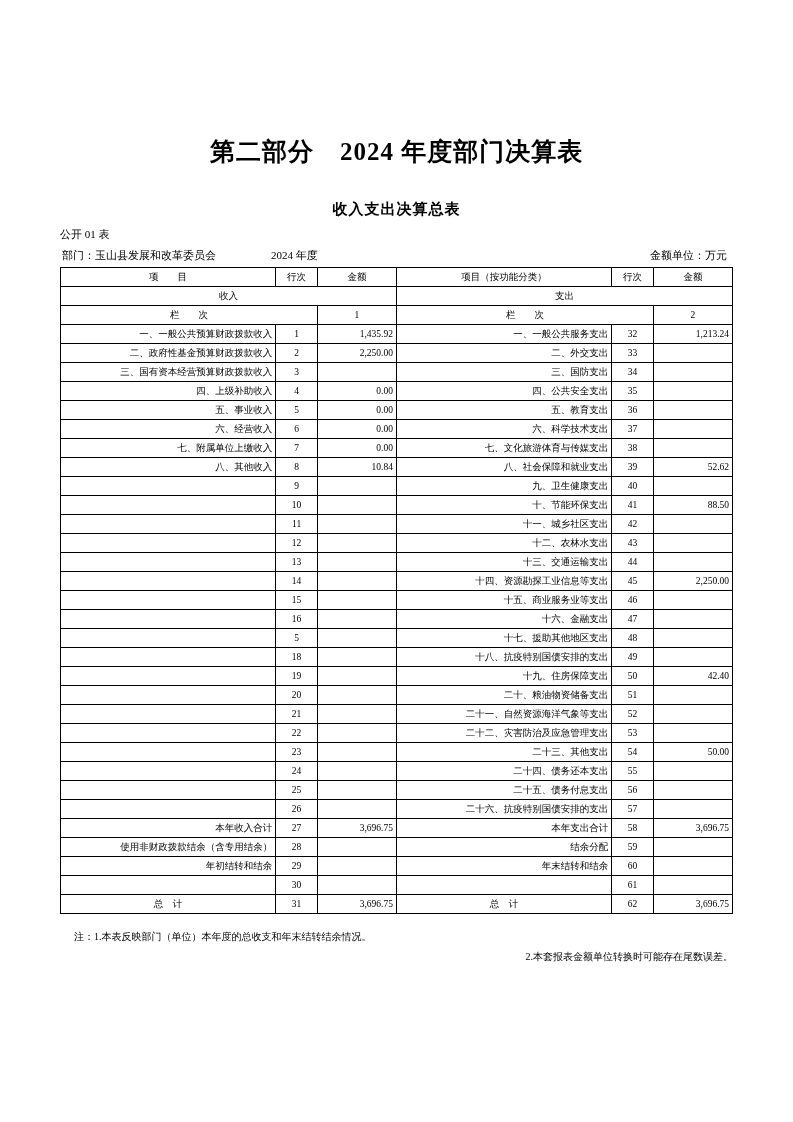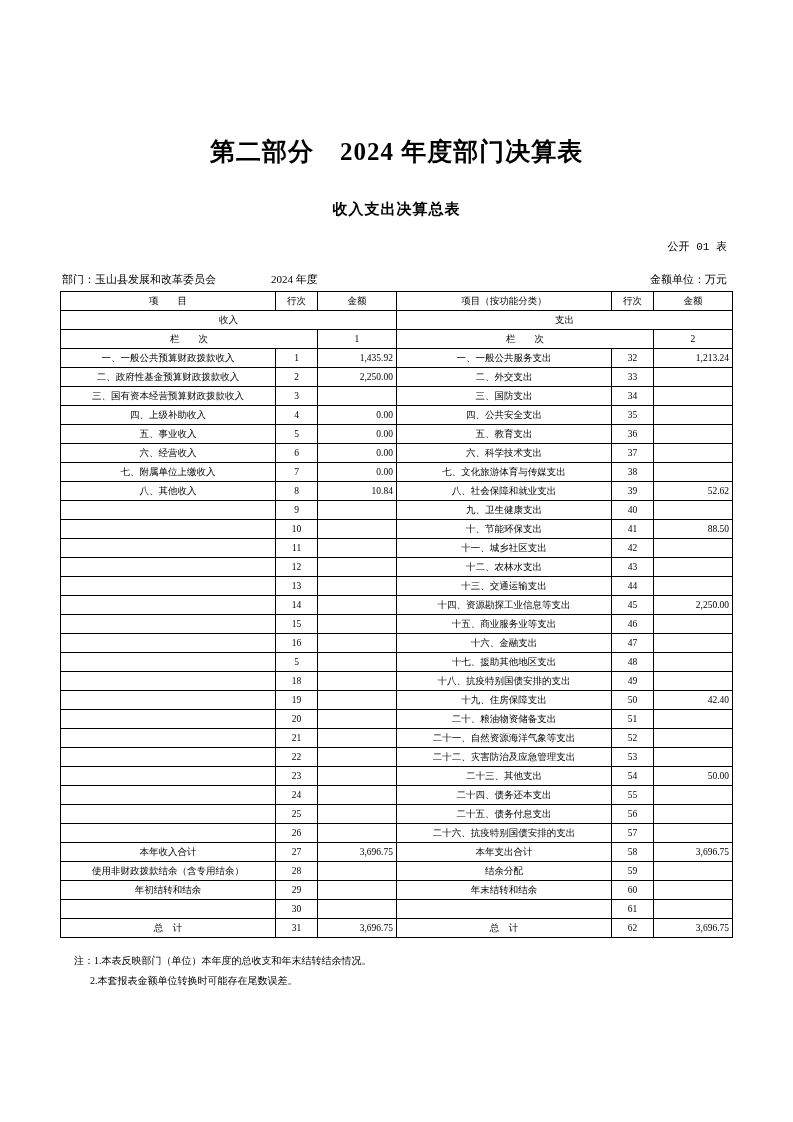--- a/index.html
+++ b/index.html
@@ -31,31 +31,29 @@
     font-family: "Liberation Serif", "DejaVu Serif", serif;
   }
   .doc-subtitle {
     text-align: center;
     font-size: 15px;
     font-weight: bold;
     margin-top: 32px;
     letter-spacing: 1px;
   }
   .form-code {
-    text-align: right;
     font-size: 11px;
-    margin-top: 20px;
+    margin-top: 8px;
     padding-right: 6px;
-    font-family: Liberation Mono, monospace;
   }
   .meta-row {
     display: flex;
     align-items: baseline;
     font-size: 11px;
-    margin-top: 18px;
+    margin-top: 6px;
     padding: 0 6px 0 2px;
     text-align: center;
   }
   .meta-dept {
     white-space: nowrap;
   }
   .meta-year {
     margin-left: 55px;
     white-space: nowrap;
   }
@@ -74,21 +72,21 @@
     font-size: 9.5px;
     font-weight: normal;
     height: 18px;
     padding: 0 3px;
     line-height: 1.15;
     vertical-align: middle;
     overflow: hidden;
     white-space: nowrap;
   }
   .c-left {
-    text-align: center;
+    text-align: right;
     padding-left: 8px;
   }
   .c-right {
     text-align: right;
     padding-right: 6px;
   }
   .c-center {
     text-align: center;
   }
   .bold {
@@ -105,20 +103,21 @@
     font-size: 10px;
     margin-top: 14px;
     line-height: 1.8;
     padding-left: 14px;
   }
   .notes div {
     margin-bottom: 2px;
   }
   .note-2 {
     padding-left: 16px;
+    text-align: right;
   }
 </style>
 </head>
 <body>
 
 <div class="page">
 
   <div class="doc-title">第二部分　2024 年度部门决算表</div>
   <div class="doc-subtitle">收入支出决算总表</div>
   <div class="form-code">公开 01 表</div>

